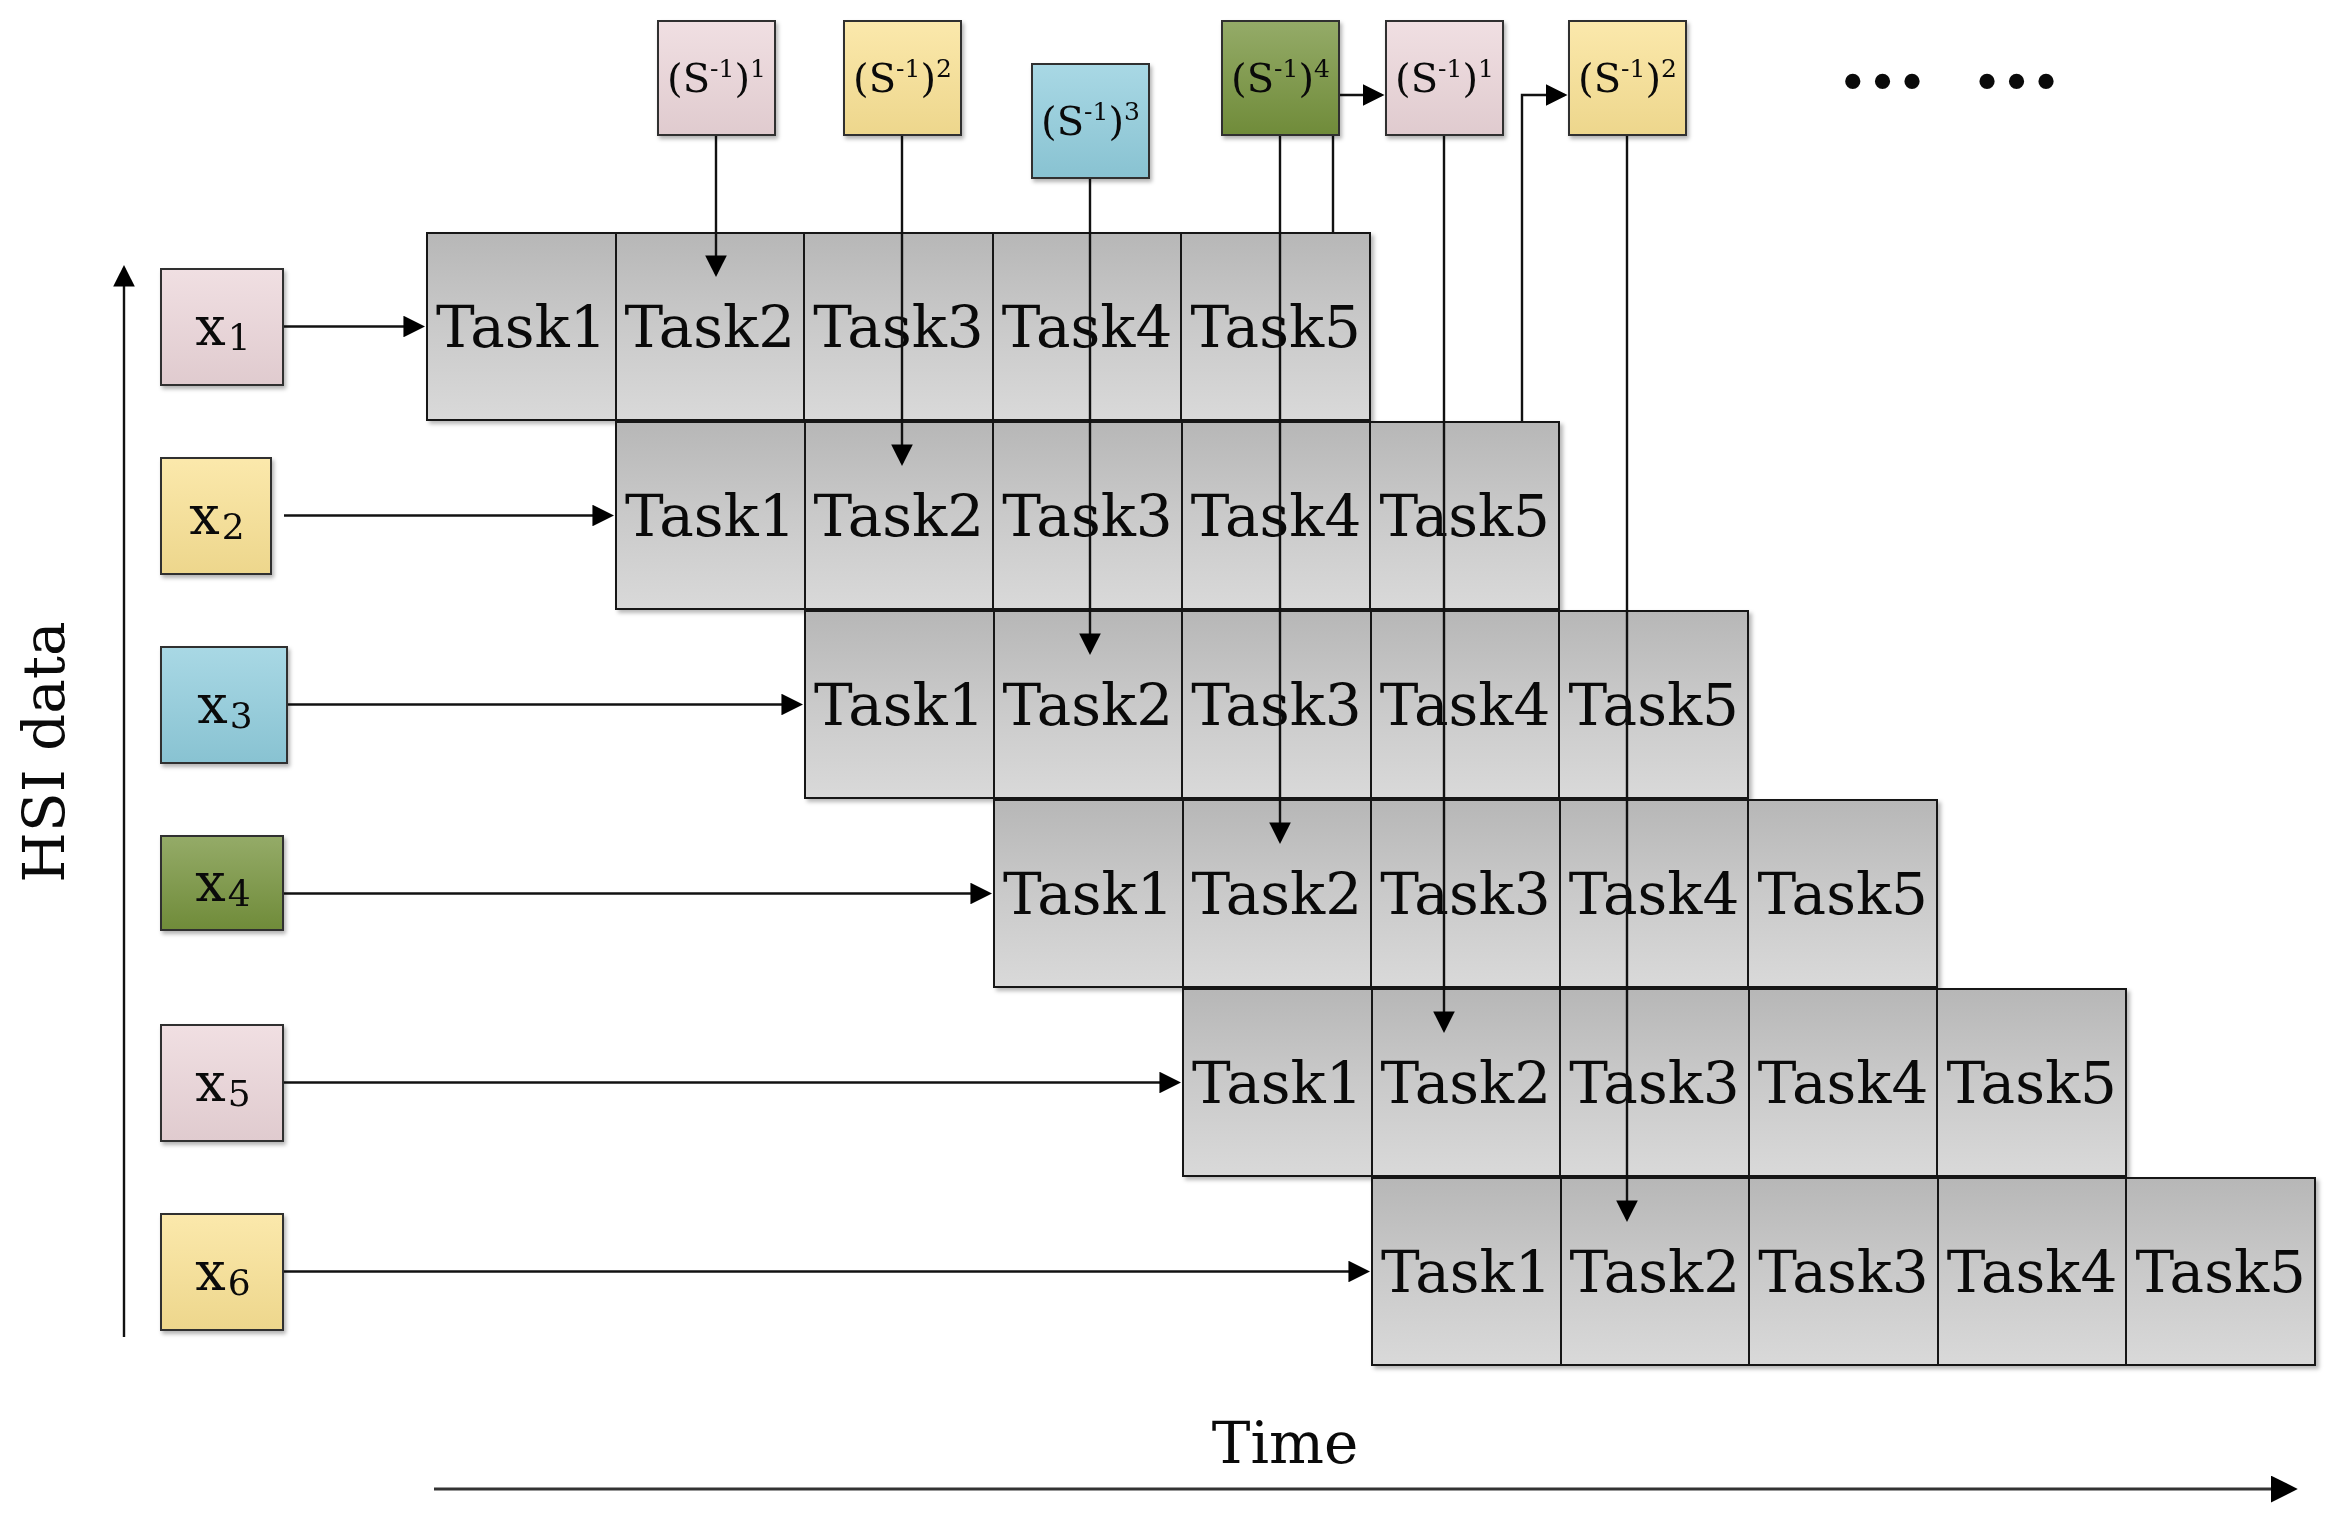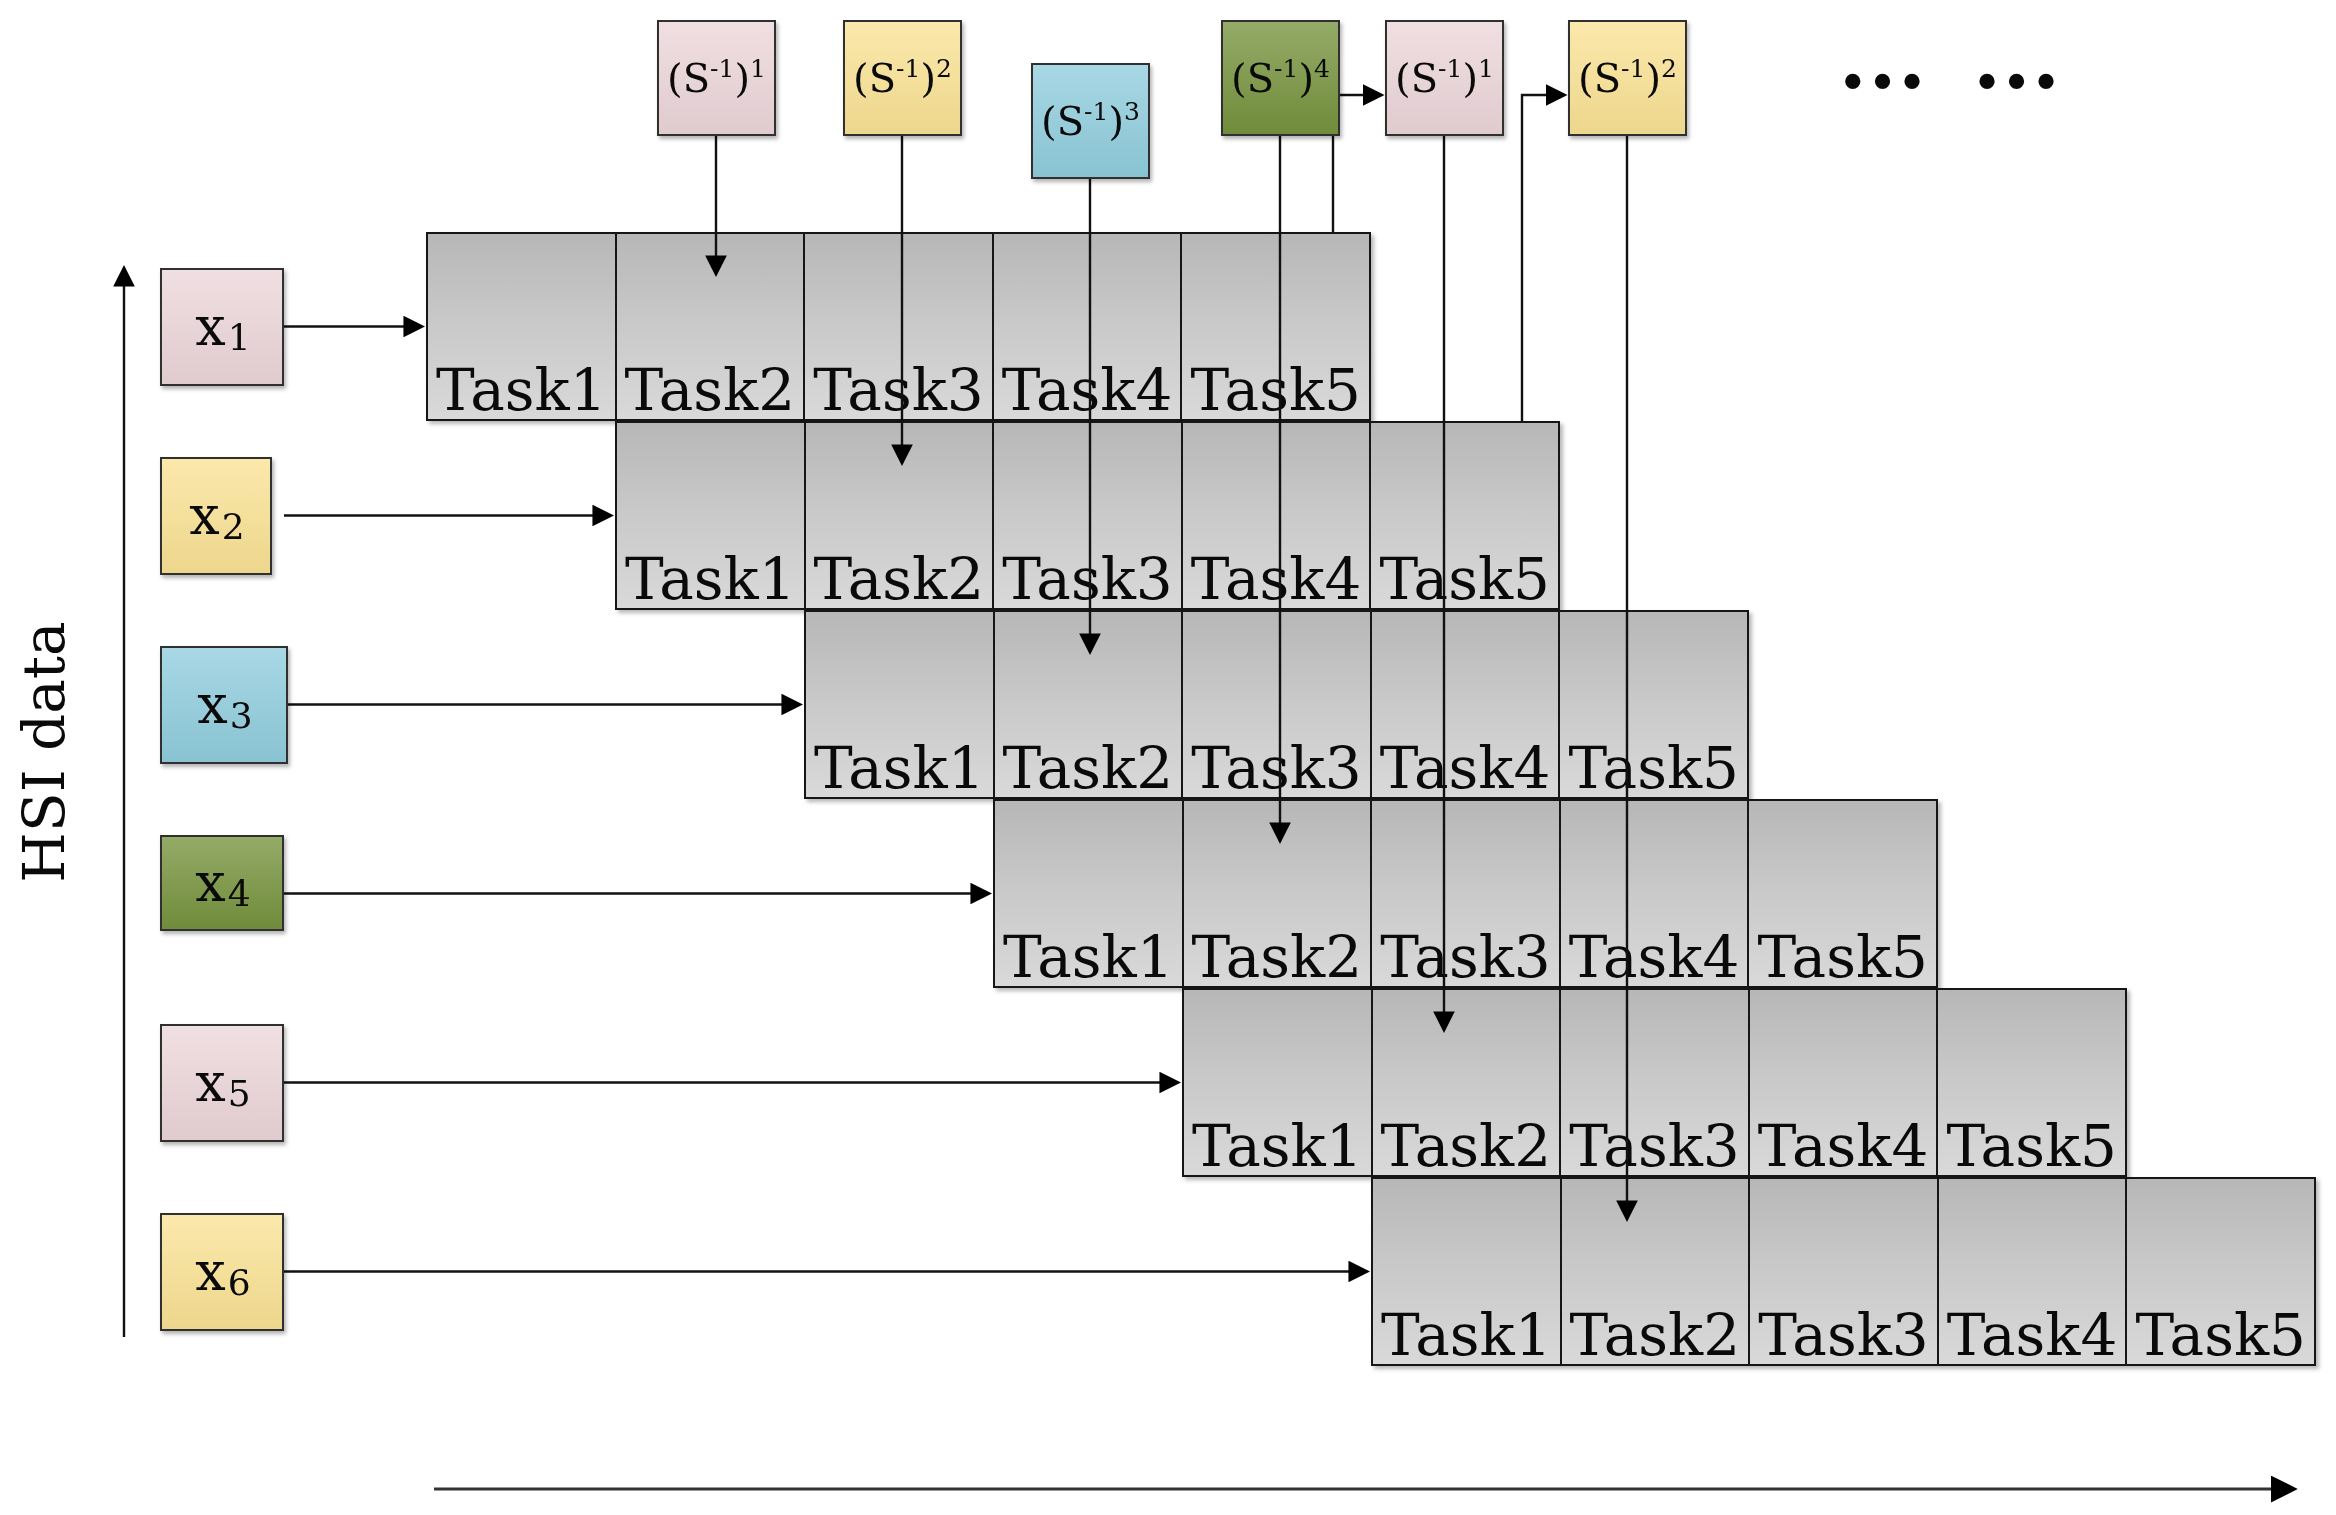--- a/index.html
+++ b/index.html
@@ -9,21 +9,21 @@
   }
   
   .task-row{
     position:absolute;display:flex;box-sizing:border-box;
     border:2px solid #161616;
     background:linear-gradient(180deg,#b7b7b7 0%,#c9c9c9 48%,#d9d9d9 100%);
     box-shadow:3px 3px 4px rgba(0,0,0,0.28);
     z-index:1;
   }
   .task-cell{
-    flex:1 1 0;display:flex;align-items:flex-end;justify-content:center;
+    flex:1 1 0;display:flex;align-items:center;justify-content:center;
     box-sizing:border-box;border-left:2px solid #161616;
   }
   .task-cell.first{border-left:none;}
   .task-label{font-size:58px;line-height:1;white-space:nowrap;}
   
   svg.lines{position:absolute;left:0;top:0;z-index:3;pointer-events:none;}
   
   .sbox,.xbox{
     position:absolute;z-index:4;display:flex;align-items:center;justify-content:center;
     box-sizing:border-box;border:2px solid #303030;
@@ -217,14 +217,15 @@
       </div>
       <div class="xbox" style="left: 160px; top: 1024px; width: 124px; height: 118px; background-color: rgb(236, 214, 218);">
         <span class="xlabel"><span>x</span><span class="sub">5</span></span>
       </div>
       <div class="xbox" style="left: 160px; top: 1213px; width: 124px; height: 118px; background-color: rgb(250, 226, 148);">
         <span class="xlabel"><span>x</span><span class="sub">6</span></span>
       </div>
     </div>
 
   <div class="axis-label y-axis-label">HSI data</div>
+  <div class="axis-label x-axis-label">Time</div>
   <div class="ellipsis">... ...</div>
 </div>
 
 </body></html>

